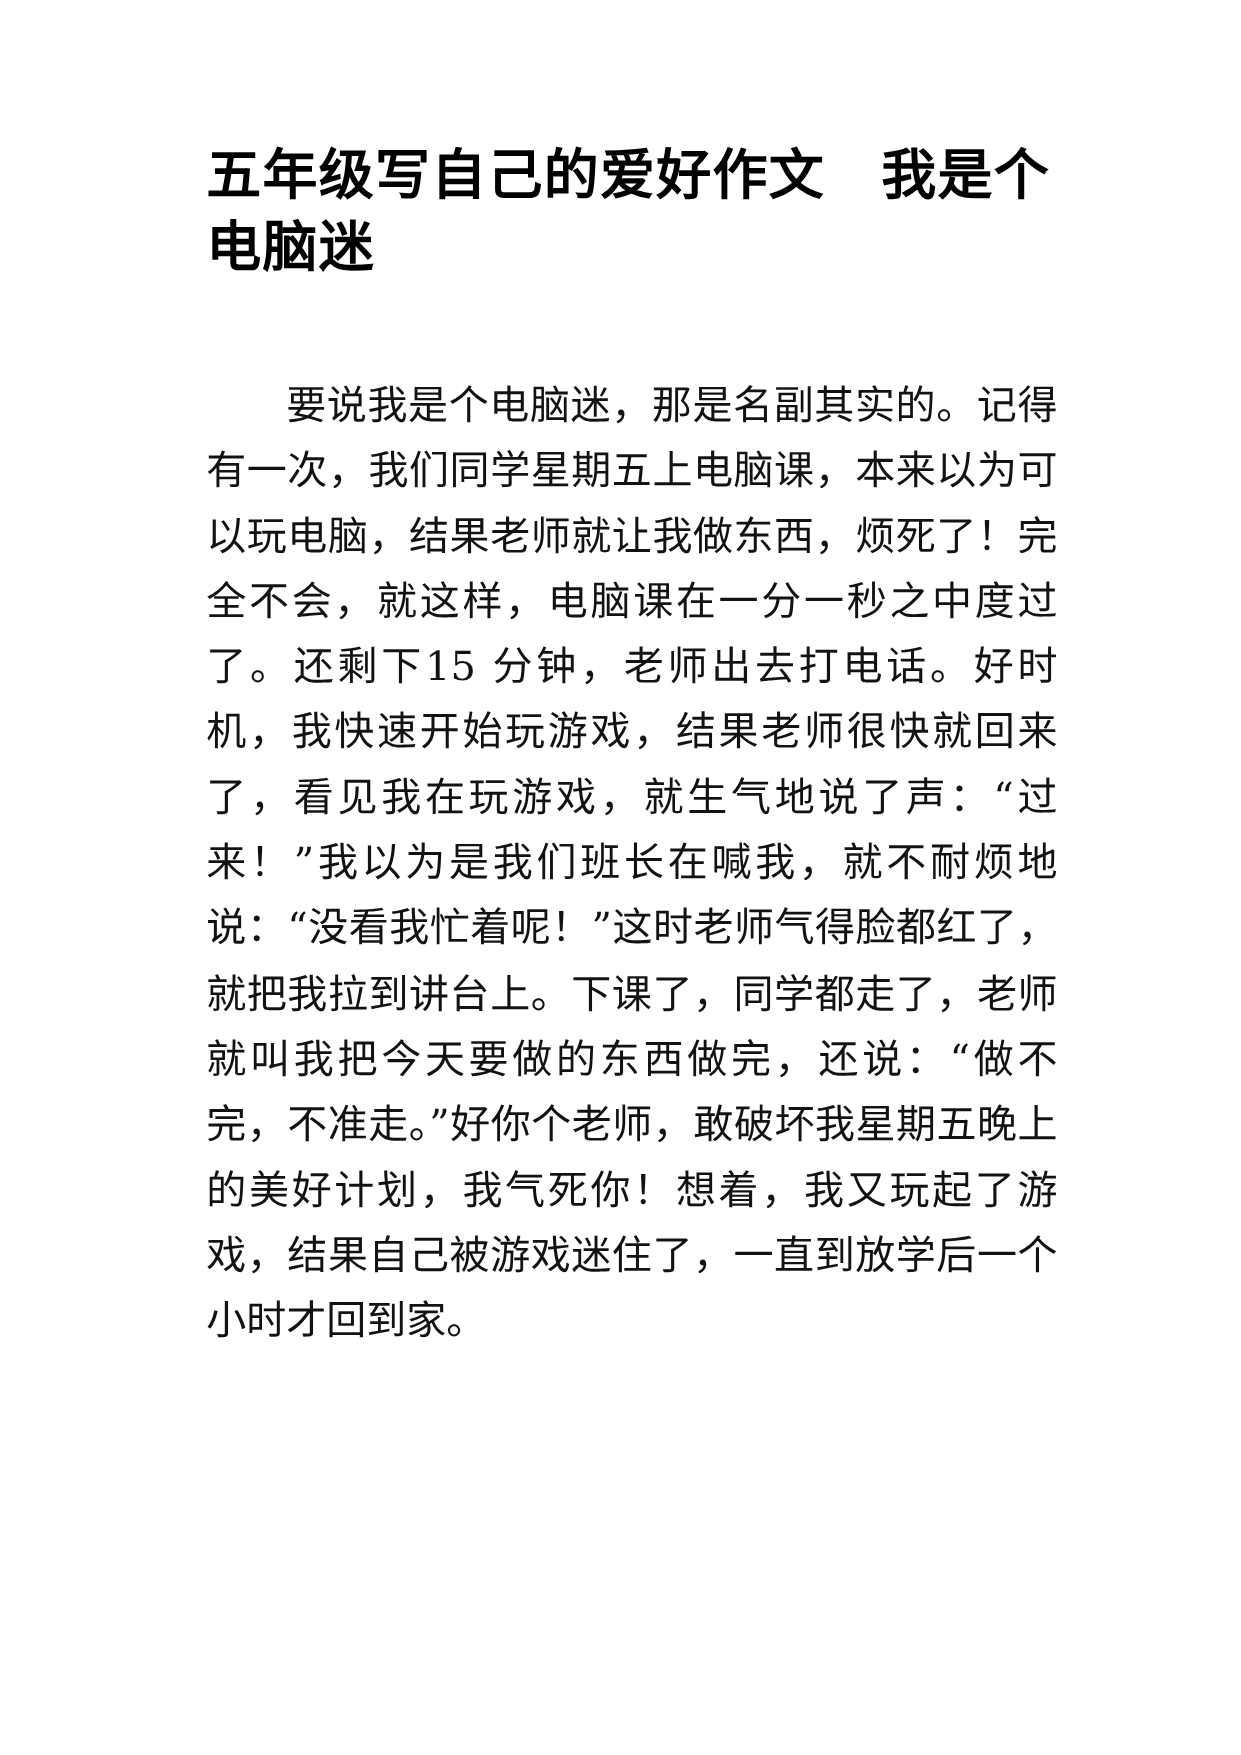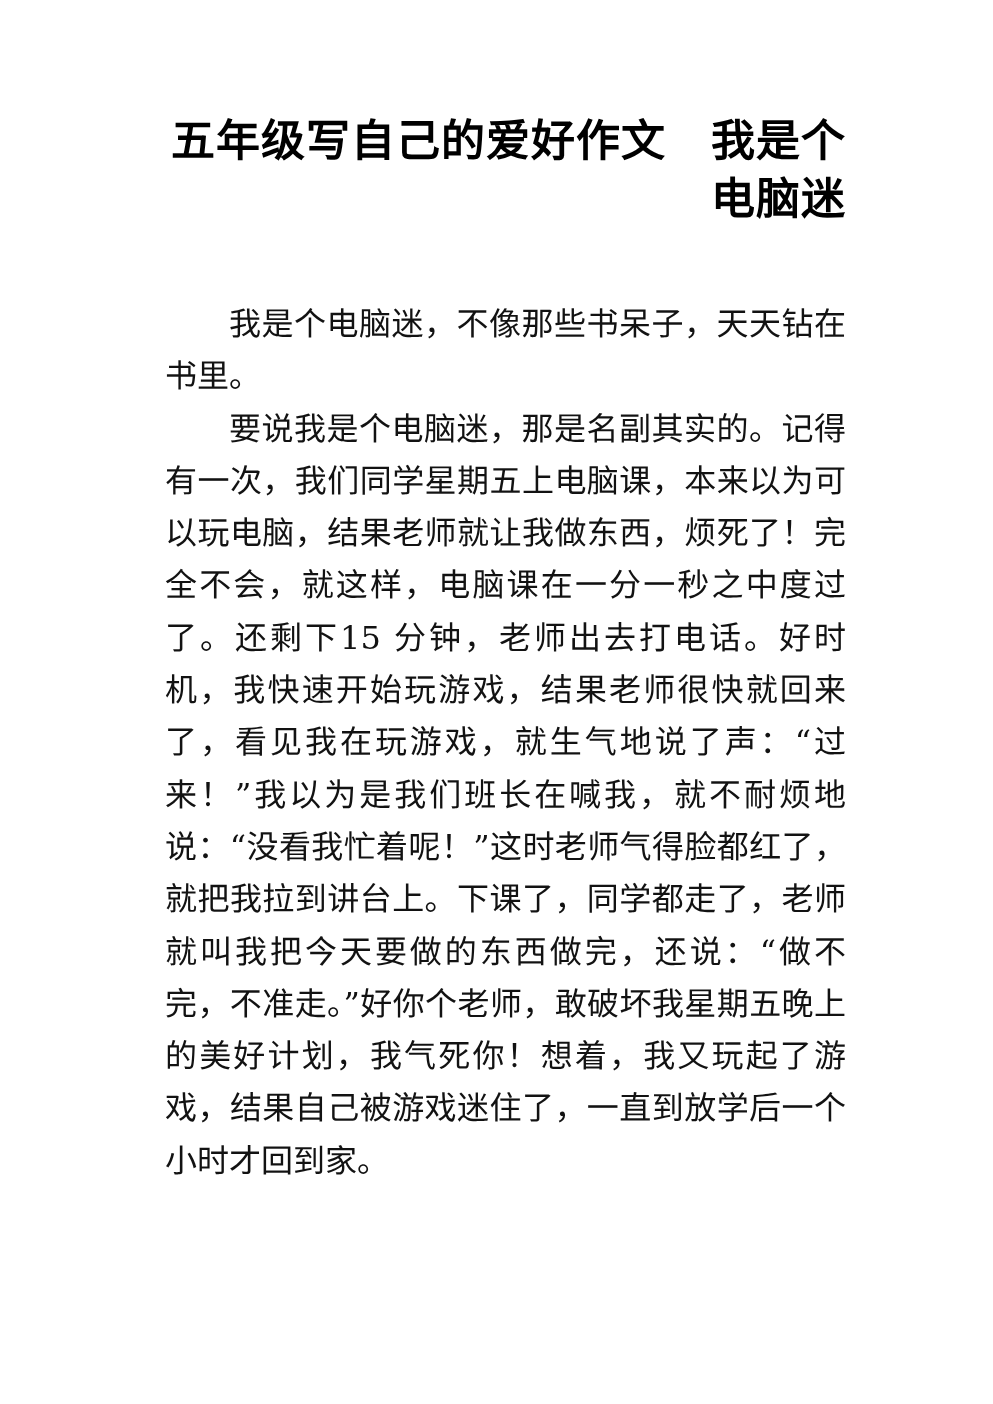--- a/index.html
+++ b/index.html
@@ -19,21 +19,21 @@
     left: 165px;
     top: 112px;
     width: 681px;
   }
   .doc-title {
     margin: 0;
     font-family: "DejaVu Sans", "Liberation Sans", sans-serif;
     font-weight: bold;
     font-size: 44px;
     line-height: 58px;
-    text-align: right;
+    text-align: left;
     color: #000000;
     letter-spacing: 1px;
   }
   .doc-body {
     margin-top: 70px;
     font-family: "DejaVu Serif", "Liberation Serif", serif;
     font-size: 32px;
     line-height: 52.3px;
     text-align: justify;
     color: #121212;
@@ -44,17 +44,16 @@
     text-indent: 2em;
   }
 </style>
 </head>
 <body>
 
 <div class="page">
   <div class="content">
     <h1 class="doc-title">五年级写自己的爱好作文　我是个电脑迷</h1>
     <div class="doc-body">
-      <p>我是个电脑迷，不像那些书呆子，天天钻在书里。</p>
       <p>要说我是个电脑迷，那是名副其实的。记得有一次，我们同学星期五上电脑课，本来以为可以玩电脑，结果老师就让我做东西，烦死了！完全不会，就这样，电脑课在一分一秒之中度过了。还剩下15 分钟，老师出去打电话。好时机，我快速开始玩游戏，结果老师很快就回来了，看见我在玩游戏，就生气地说了声：“过来！”我以为是我们班长在喊我，就不耐烦地说：“没看我忙着呢！”这时老师气得脸都红了，就把我拉到讲台上。下课了，同学都走了，老师就叫我把今天要做的东西做完，还说：“做不完，不准走。”好你个老师，敢破坏我星期五晚上的美好计划，我气死你！想着，我又玩起了游戏，结果自己被游戏迷住了，一直到放学后一个小时才回到家。</p>
     </div>
   </div>
 </div>
 
 </body></html>

